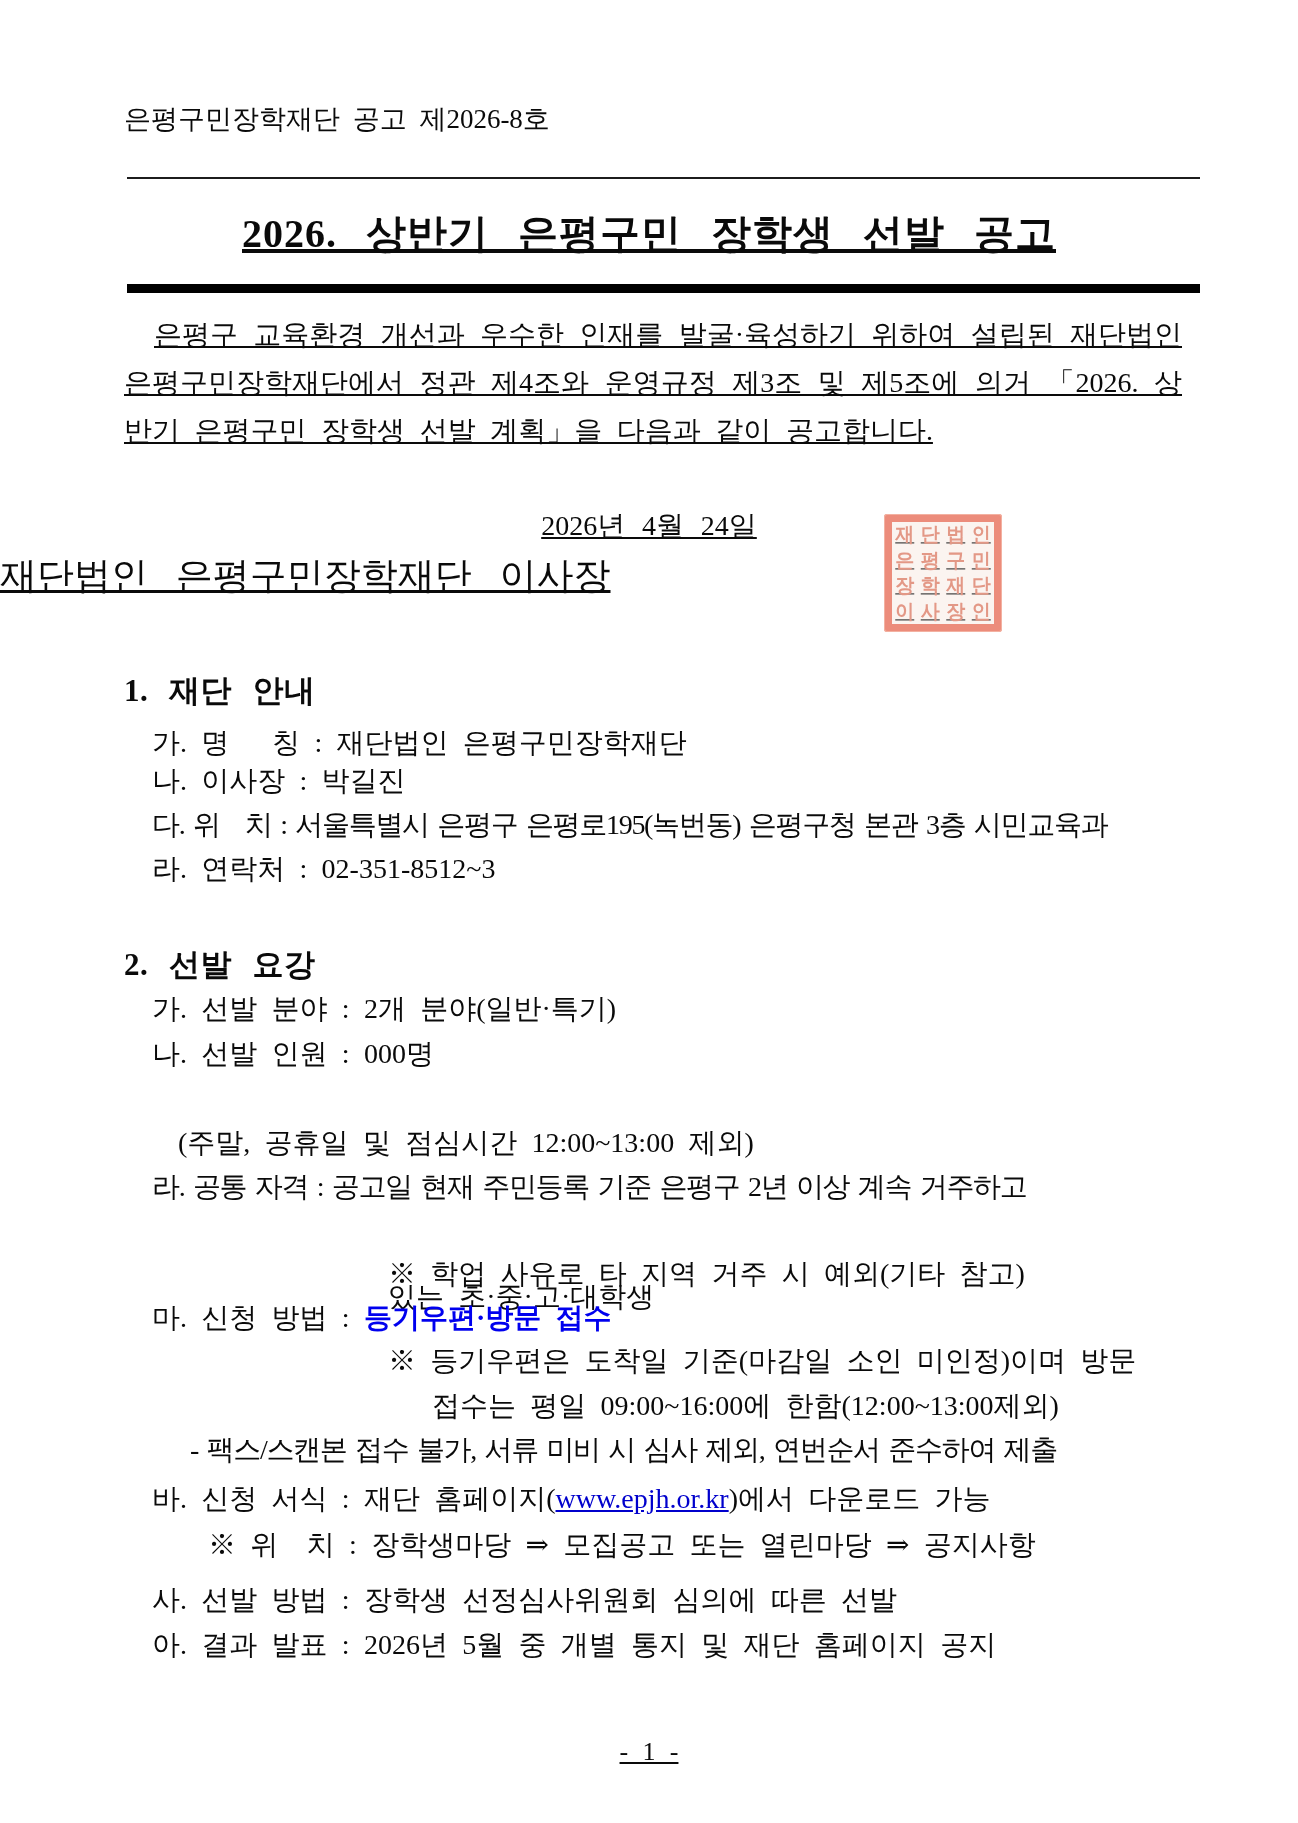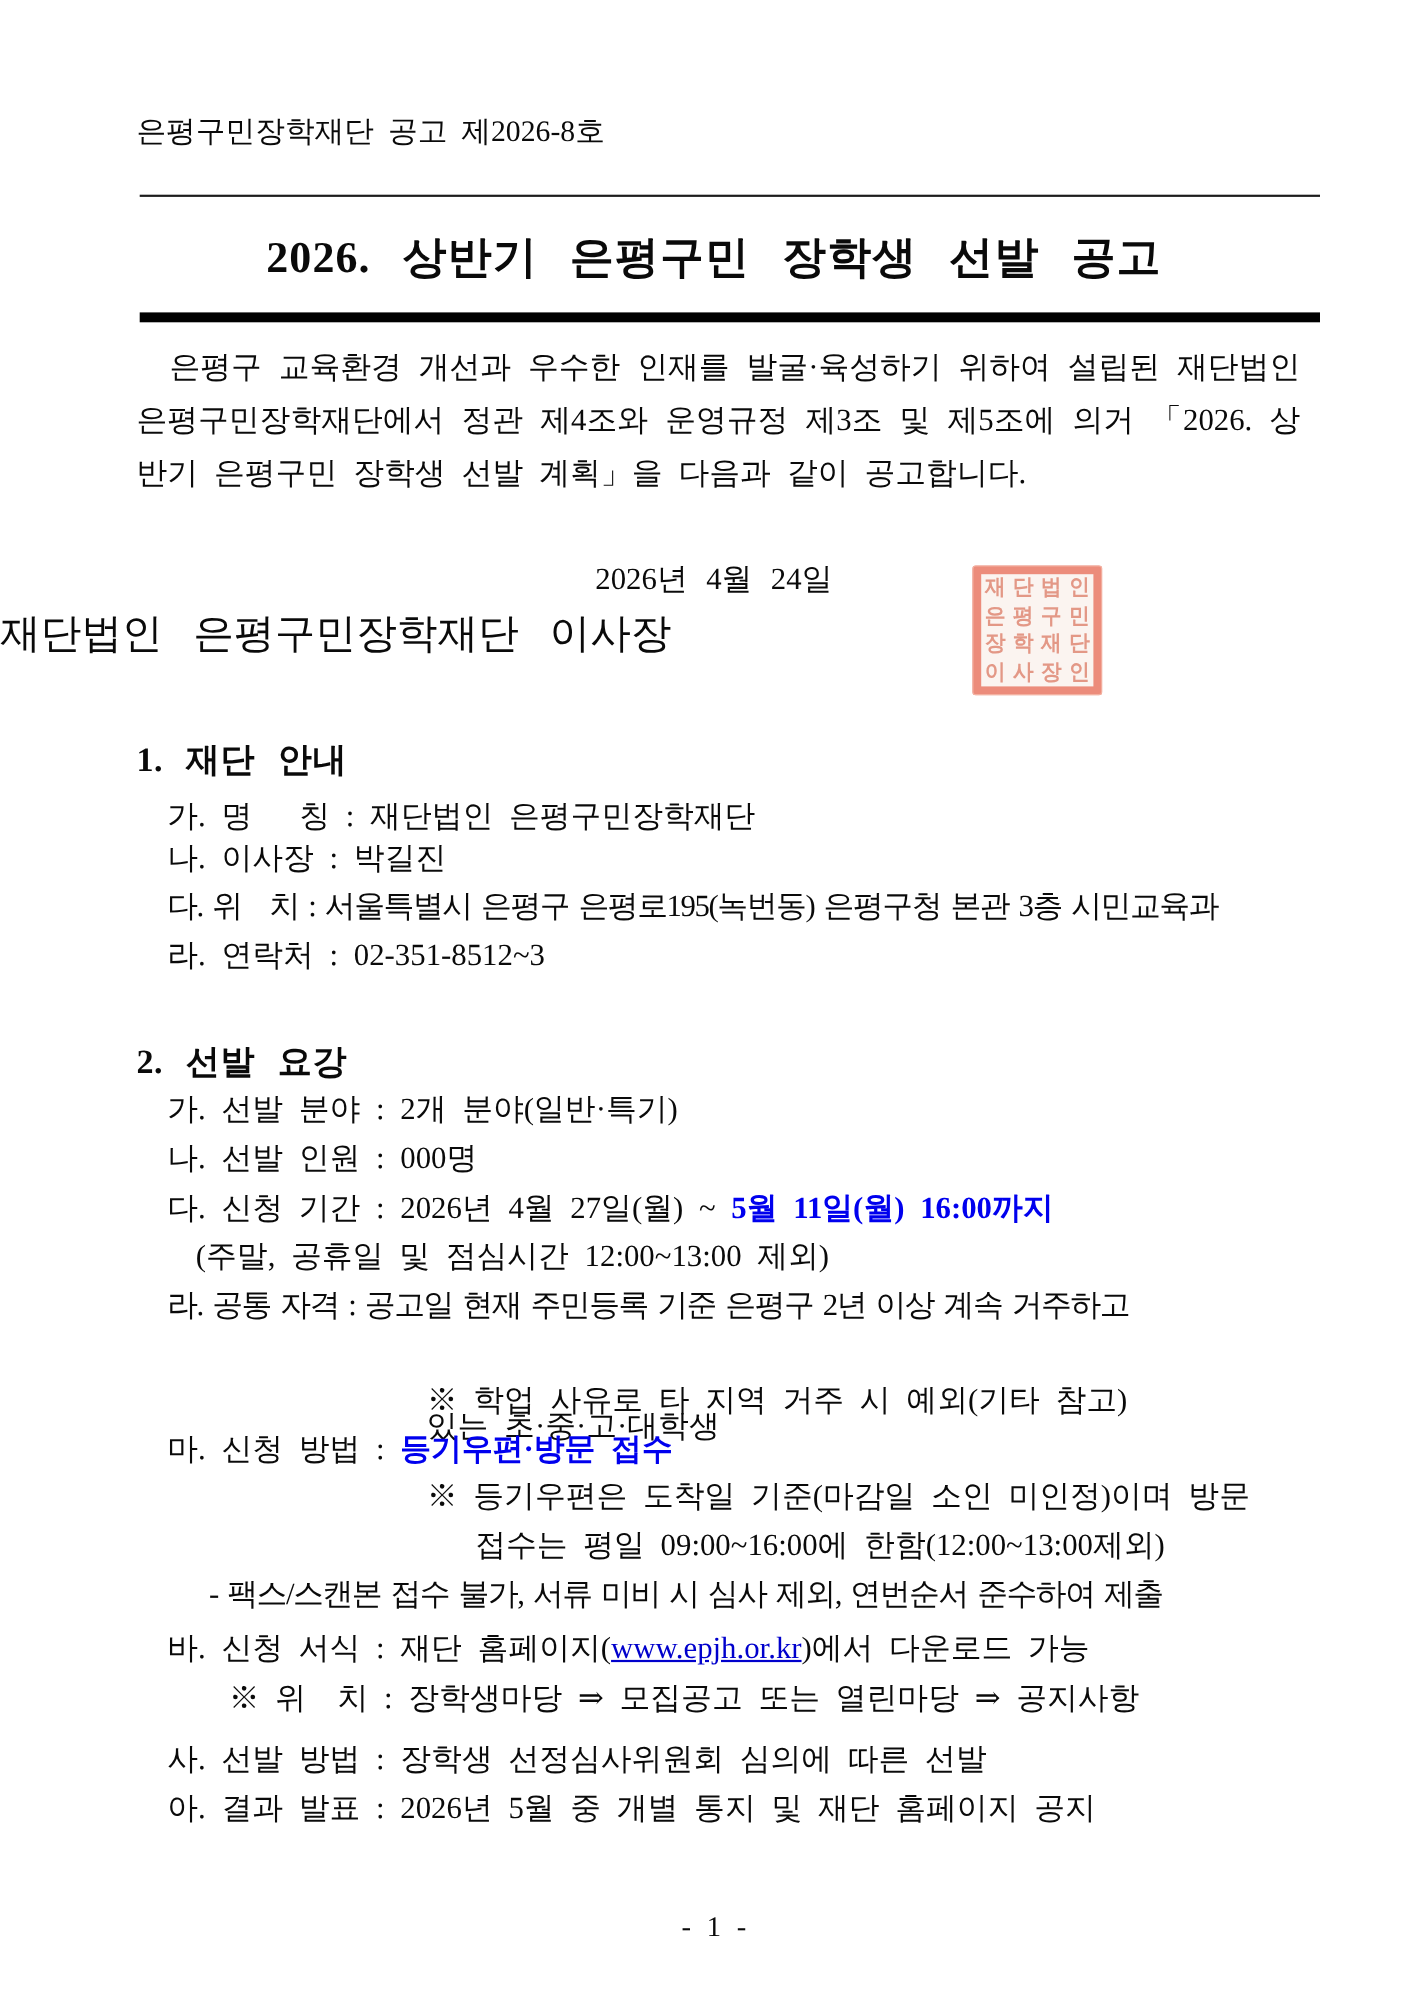--- a/index.html
+++ b/index.html
@@ -1,21 +1,21 @@
 <!DOCTYPE html>
 <html><head>
 <meta charset="utf-8">
 <style>
   html,body { margin:0; padding:0; background:#ffffff; }
   .page {
     position:relative; width:1298px; height:1823px; background:#ffffff;
     font-family:"Liberation Serif","DejaVu Serif",serif; color:#0a0a0a;
     overflow:hidden;
   }
-  .abs { position:absolute; }
+  .abs { position:absolute;text-decoration:underline; }
   .line { position:absolute; white-space:pre; font-size:28px; word-spacing:0.26em; line-height:1.2; }
   .fit  { letter-spacing:-1.3px; word-spacing:0.10em; }
   .doc-number { left:124px; top:103px; font-size:27px; word-spacing:0.22em;text-align:center; }
   .rule-thin  { left:127px; top:177px; width:1073px; height:2px; background:#1c1c1c; }
   .rule-thick { left:127px; top:284px; width:1073px; height:9px; background:#000000; }
   .doc-title {
     left:0; top:206px; width:1298px; text-align:center;
     font-size:40px; font-weight:bold; letter-spacing:1px; word-spacing:0.45em; white-space:pre;
   }
   .intro {
@@ -90,21 +90,20 @@
   <div class="line" style="left:152px; top:726px;">가. 명   칭 : 재단법인 은평구민장학재단</div>
   <div class="line" style="left:152px; top:764px;">나. 이사장 : 박길진</div>
   <div class="line fit" style="left:152px; top:808px;">다. 위   치 : 서울특별시 은평구 은평로195(녹번동) 은평구청 본관 3층 시민교육과</div>
   <div class="line" style="left:152px; top:852px;">라. 연락처 : 02-351-8512~3</div>
 
   <div class="sec-heading" style="left:124px; top:944px;">2. 선발 요강</div>
 
   <div class="line" style="left:152px; top:992px;">가. 선발 분야 : 2개 분야(일반·특기)</div>
   <div class="line" style="left:152px; top:1037px;">나. 선발 인원 : 000명</div>
 
-  <div class="line" style="left:152px; top:1082px;"><span>다. 신청 기간 : 2026년 4월 27일(월) ~ </span><span class="blue">5월 11일(월) 16:00까지</span></div>
 
   <div class="line" style="left:178px; top:1126px;">(주말, 공휴일 및 점심시간 12:00~13:00 제외)</div>
 
   <div class="line fit" style="left:152px; top:1170px;">라. 공통 자격 : 공고일 현재 주민등록 기준 은평구 2년 이상 계속 거주하고</div>
   <div class="line" style="left:388px; top:1280px;">있는 초·중·고·대학생</div>
   <div class="line" style="left:388px; top:1257px;">※ 학업 사유로 타 지역 거주 시 예외(기타 참고)</div>
 
   <div class="line" style="left:152px; top:1301px;"><span>마. 신청 방법 : </span><span class="blue">등기우편·방문 접수</span></div>
 
   <div class="line" style="left:388px; top:1344px;">※ 등기우편은 도착일 기준(마감일 소인 미인정)이며 방문</div>

